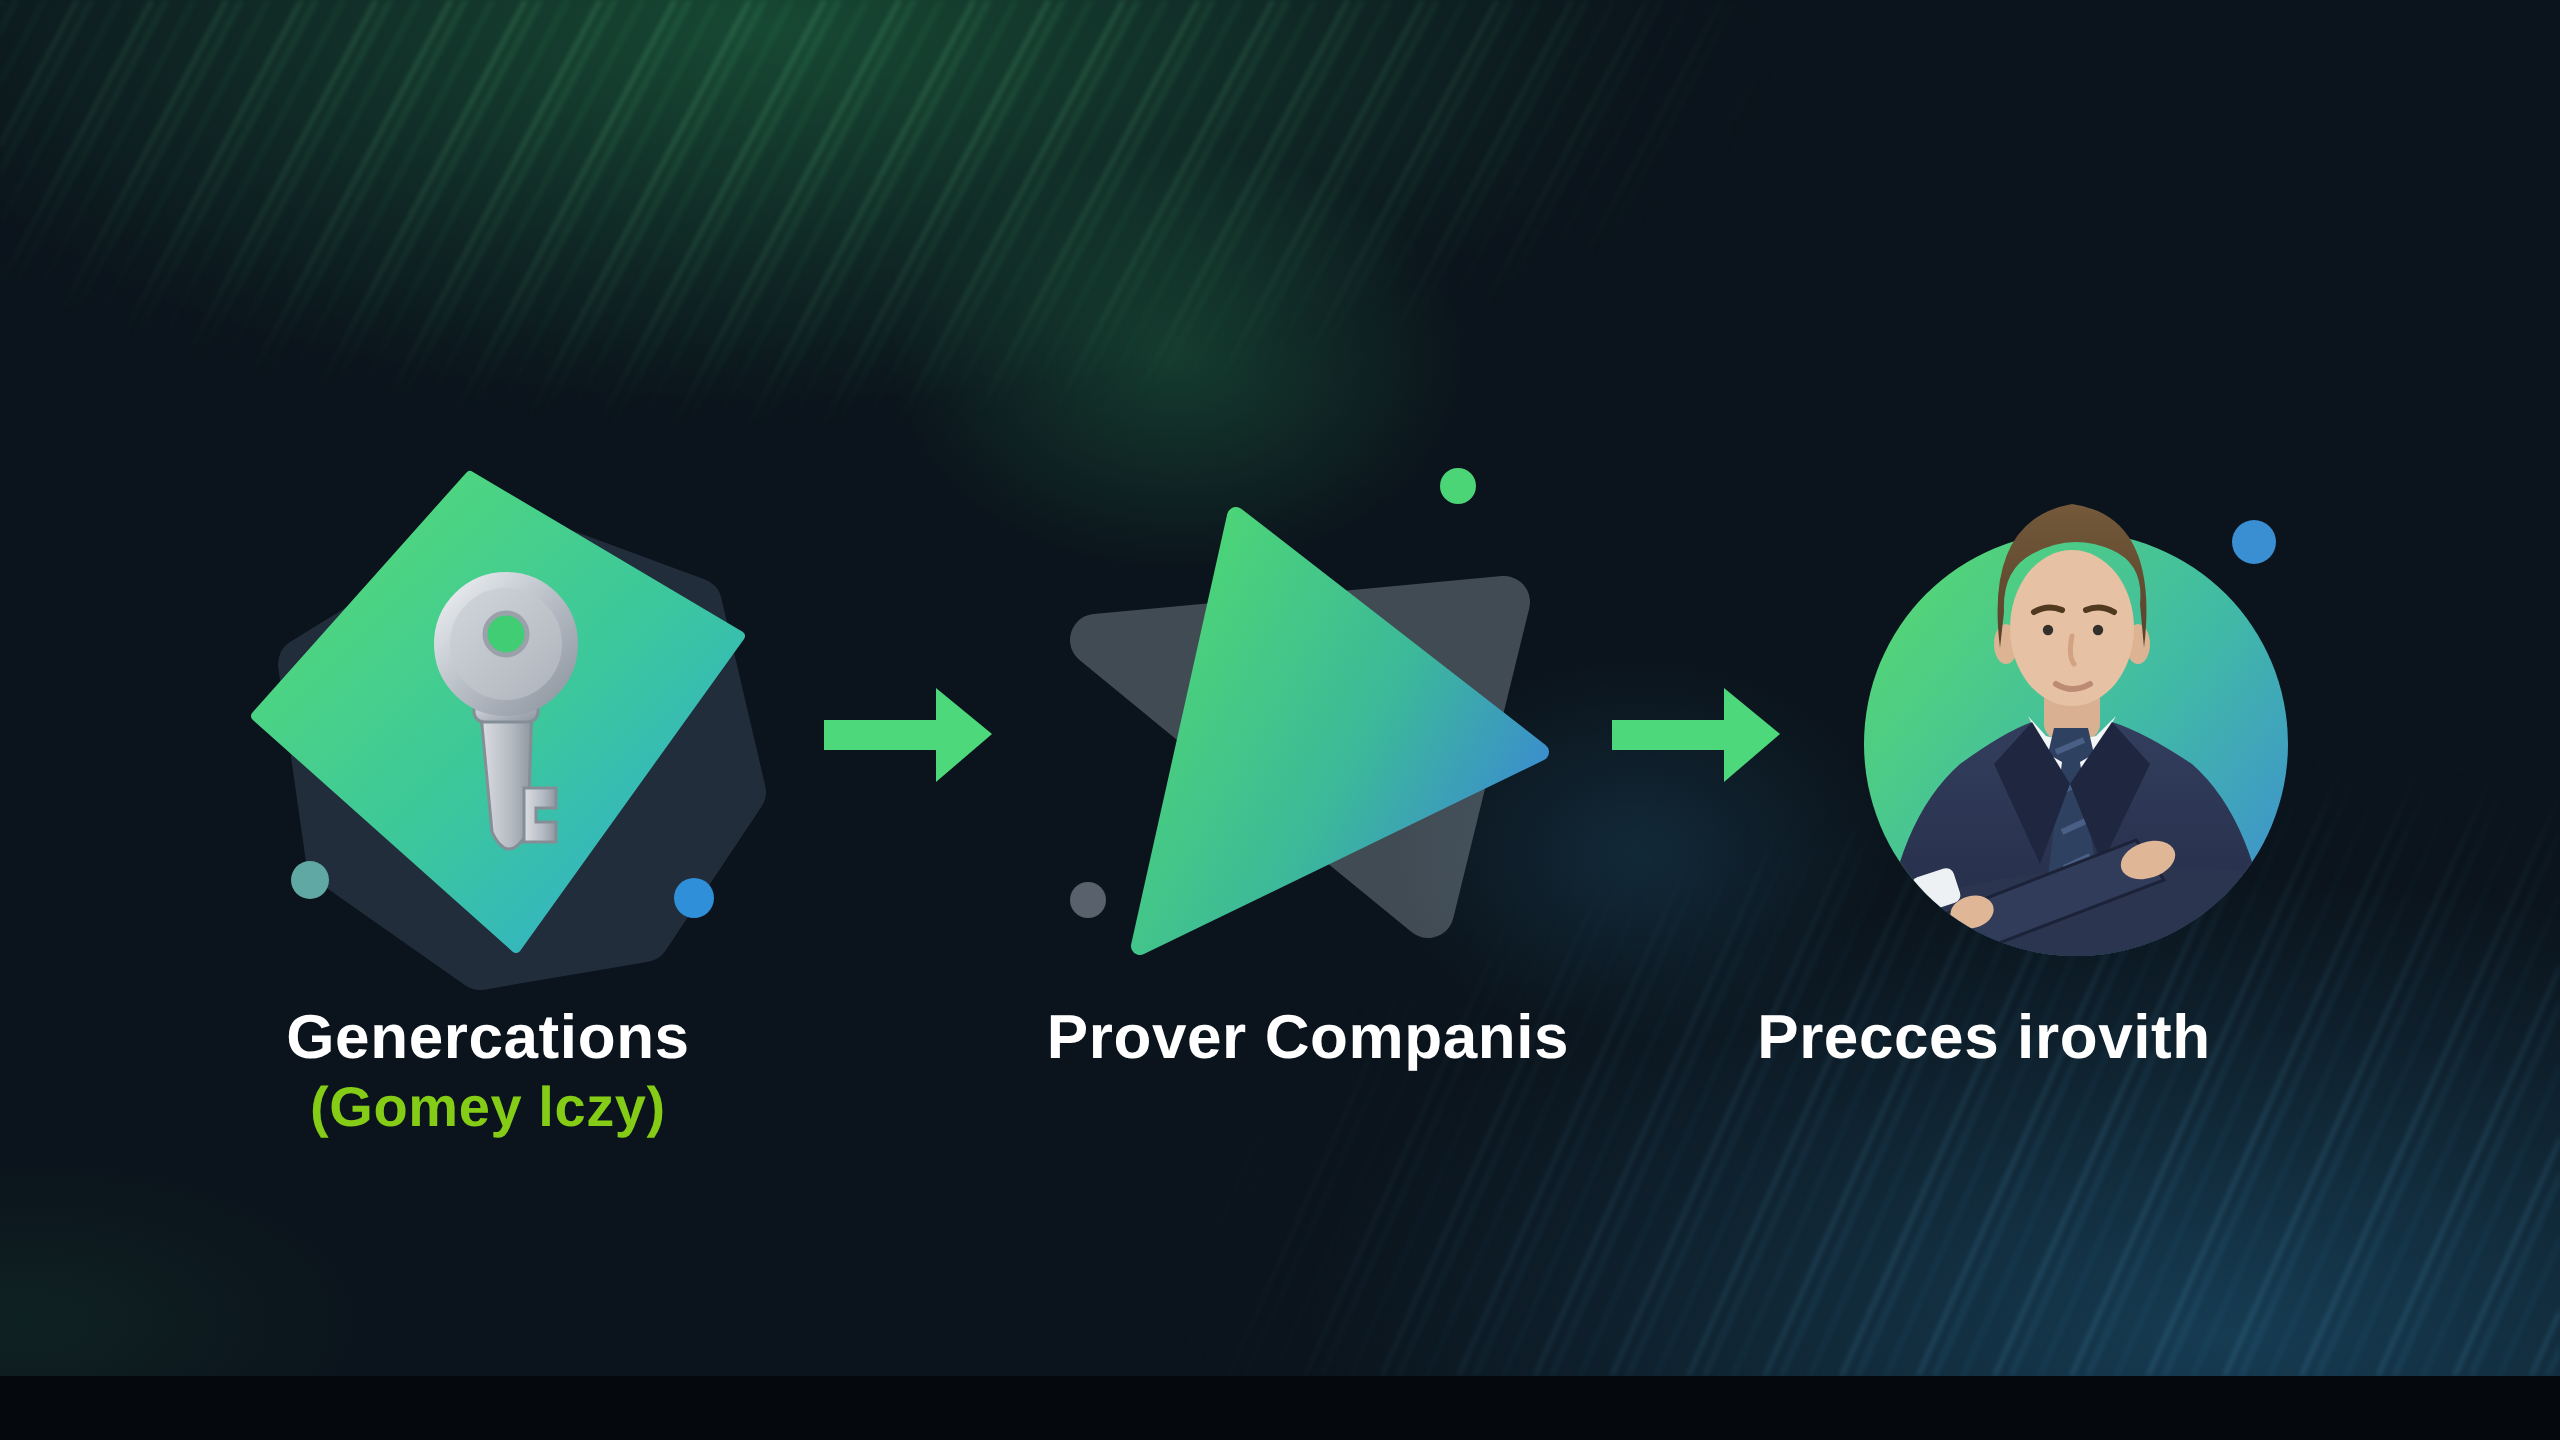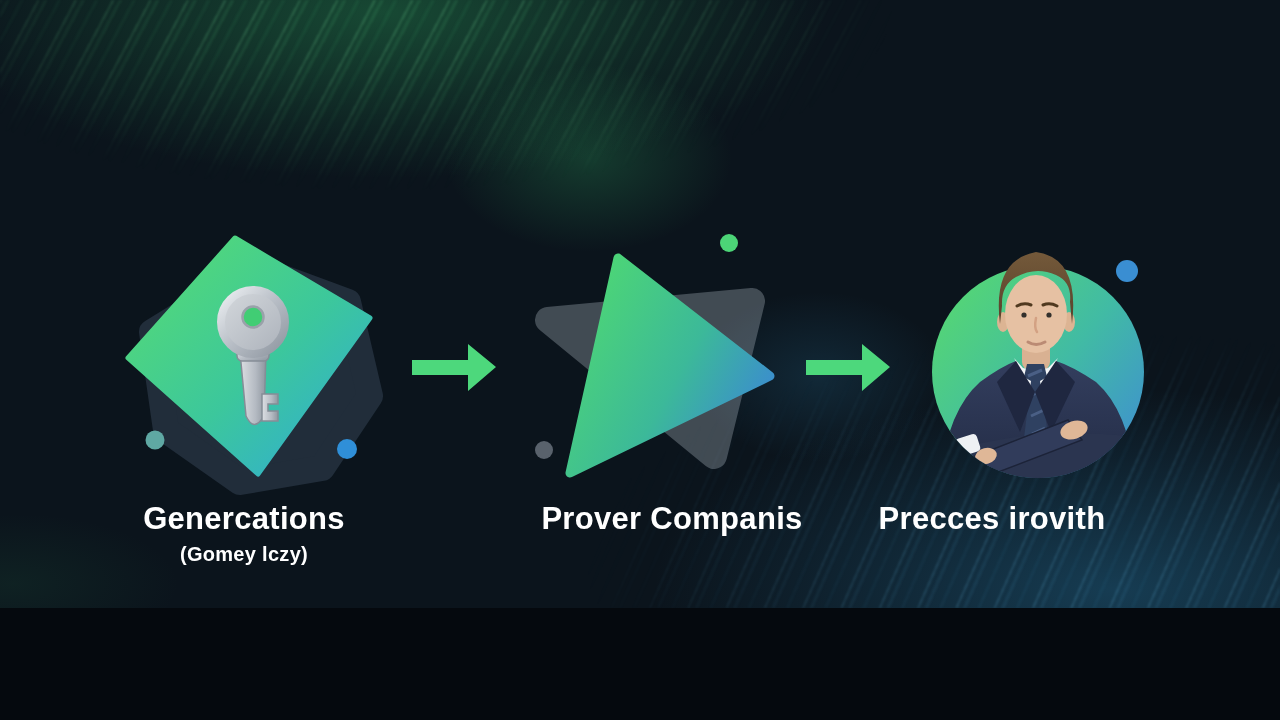--- a/index.html
+++ b/index.html
@@ -1,17 +1,17 @@
 <!DOCTYPE html>
 <html><head>
 <meta charset="utf-8">
 <style>
   html,body{margin:0;padding:0;background:#05090e;}
   .stage{
-    position:relative;width:1280px;height:608px;overflow:hidden;
+    position:relative;width:1280px;height:688px;overflow:hidden;
     background:#0b141c;
     font-family:"Liberation Sans", sans-serif;
   }
   .aurora{position:absolute;inset:0;pointer-events:none;}
   .glow-green{
     background:
       radial-gradient(ellipse 48% 38% at 30% 2%, rgba(50,185,102,0.32), rgba(50,185,102,0.10) 48%, transparent 72%),
       radial-gradient(ellipse 16% 22% at 46% 26%, rgba(56,200,112,0.22), transparent 70%),
       radial-gradient(ellipse 18% 16% at 1% 96%, rgba(38,115,75,0.14), transparent 72%);
   }
@@ -43,21 +43,21 @@
     -webkit-mask-image:radial-gradient(ellipse 56% 52% at 88% 94%, #000 24%, rgba(0,0,0,0.5) 56%, transparent 76%);
     mask-image:radial-gradient(ellipse 56% 52% at 88% 94%, #000 24%, rgba(0,0,0,0.5) 56%, transparent 76%);
     filter:blur(1.2px);
   }
   .scene{position:absolute;left:0;top:0;}
   .step-label{
     position:absolute;top:502px;width:460px;transform:translateX(-50%);
     text-align:center;color:#ffffff;
   }
   .step-title{font-size:31px;font-weight:bold;line-height:34px;letter-spacing:0.3px;}
-  .step-subtitle{font-size:20px;font-weight:bold;line-height:36px;color:#ffffff;letter-spacing:0.3px;}
+  .step-subtitle{font-size:28px;font-weight:bold;line-height:36px;color:#84cc16;letter-spacing:0.3px;}
 </style>
 </head>
 <body>
 
 <div class="stage">
 
   <div class="aurora glow-green"></div>
   <div class="aurora streaks-green"></div>
   <div class="aurora glow-blue"></div>
   <div class="aurora streaks-blue"></div>
@@ -161,20 +161,20 @@
         <path d="M1028,342 q8,5 17,0" stroke="#bb8b74" stroke-width="3" fill="none" stroke-linecap="round"></path>
       </g>
       <circle cx="1127" cy="271" r="11" fill="#3a8ed2"></circle>
     </g>
   </svg>
 
   <div class="step-label" style="left:244px;">
     <div class="step-title">Genercations</div>
     <div class="step-subtitle">(Gomey lczy)</div>
   </div>
-  <div class="step-label" style="left:672px;">
+  <div class="step-label" style="left:654px;">
     <div class="step-title">Prover Companis</div>
   </div>
   <div class="step-label" style="left:992px;">
     <div class="step-title">Precces irovith</div>
   </div>
 
 </div>
 
 </body></html>

